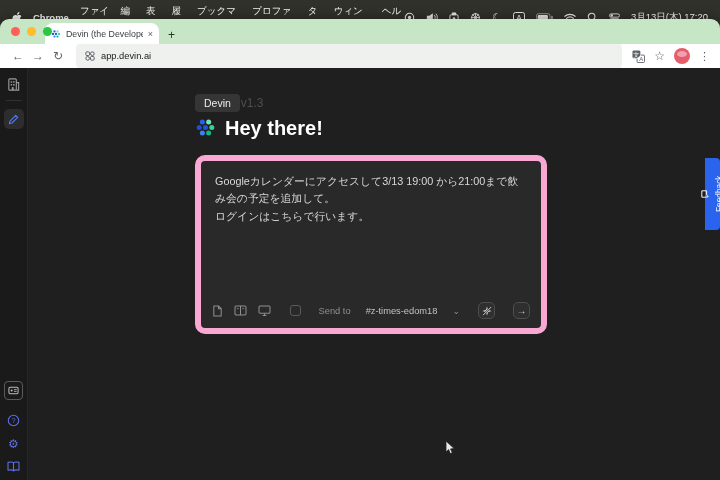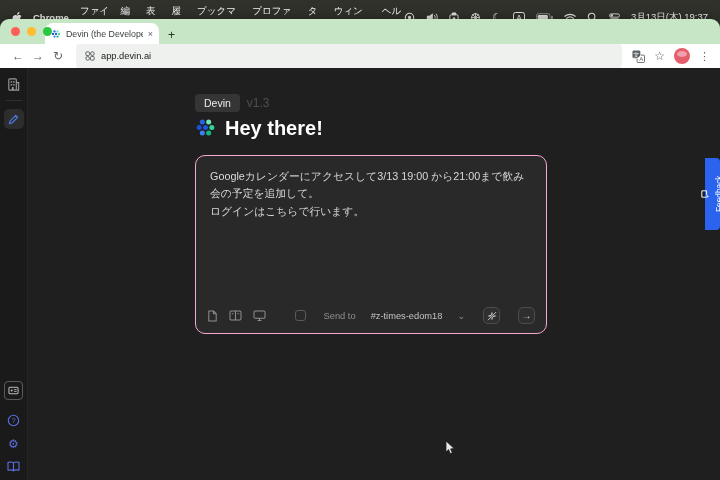--- a/index.html
+++ b/index.html
@@ -49,28 +49,28 @@
     display:flex; flex-direction:column; align-items:center; padding:9px 0 8px; }
   .sb-divider { width:16px; height:1px; background:#303030; margin:8px 0; }
   .sb-new { width:20px; height:20px; border-radius:5px; background:#2d2d2d;
     display:flex; align-items:center; justify-content:center; }
   .sb-bottom { margin-top:auto; display:flex; flex-direction:column; align-items:center; gap:11px; }
   .sb-boxed { width:19px; height:19px; border:1px solid #5a5a5a; border-radius:4px;
     display:flex; align-items:center; justify-content:center; margin-bottom:3px; }
   .blue-glyph { color:#5c6ee0; font-size:12px; line-height:1; }
 
   .main { flex:1; position:relative; }
-  .badge-row { position:absolute; left:167px; top:26px; display:flex; align-items:center; gap:7px; }
+  .badge-row { position:absolute; left:167px; top:26px; display:flex; align-items:center; gap:1px; }
   .agent-badge { background:#353535; color:#ececec; font-size:10.5px; padding:3px 9px; border-radius:4px; }
   .version { color:#4e4e4e; font-size:12px; }
   .heading { position:absolute; left:167px; top:49px; display:flex; align-items:flex-start; gap:9px;
     color:#ffffff; font-size:20px; font-weight:700; }
 
   .composer { position:absolute; left:167px; top:87px; width:352px; height:179px;
-    background:#292929; border:1px solid #f9a8d4; border-radius:10px; }
+    background:#292929; border:6px solid #f9a8d4; border-radius:10px; }
   .composer-text { padding:12px 14px; font-size:10.8px; line-height:1.6; color:#d9d9d9;
     white-space:pre-wrap; }
   .composer-bar { position:absolute; left:11px; right:11px; bottom:9px; display:flex; align-items:center; }
   .cb-left { display:flex; align-items:center; gap:11px; }
   .cb-right { margin-left:auto; display:flex; align-items:center; gap:15px; }
   .checkbox { width:11px; height:11px; border:1px solid #5a5a5a; border-radius:3px; }
   .sendto-label { font-size:9.3px; color:#8f8f8f; margin-left:3px; }
   .channel { font-size:9.3px; color:#c2c2c2; }
   .chev { color:#8f8f8f; font-size:9px; }
   .sq-btn { width:17px; height:17px; border:1px solid #4d4d4d; border-radius:5px; background:#2f2f2f;
@@ -154,21 +154,21 @@
         </svg>
     </span>
     <span class="mb-ic">
       <svg width="11" height="10" viewBox="0 0 12 11">
           <rect x="0.5" y="1" width="11" height="3.6" rx="1.8" fill="none" stroke="#f3f3f3" stroke-width="1"></rect>
           <circle cx="3" cy="2.8" r="1.3" fill="#f3f3f3"></circle>
           <rect x="0.5" y="6.4" width="11" height="3.6" rx="1.8" fill="none" stroke="#f3f3f3" stroke-width="1"></rect>
           <circle cx="9" cy="8.2" r="1.3" fill="#f3f3f3"></circle>
         </svg>
     </span>
-    <span class="datetime">3月13日(木) 19:37</span>
+    <span class="datetime">3月13日(木) 17:20</span>
   </div>
 </div>
 
 <div class="window">
 
   <div class="tabstrip">
     <div class="traffic">
       <span class="tl-close"></span>
       <span class="tl-min"></span>
       <span class="tl-zoom"></span>

